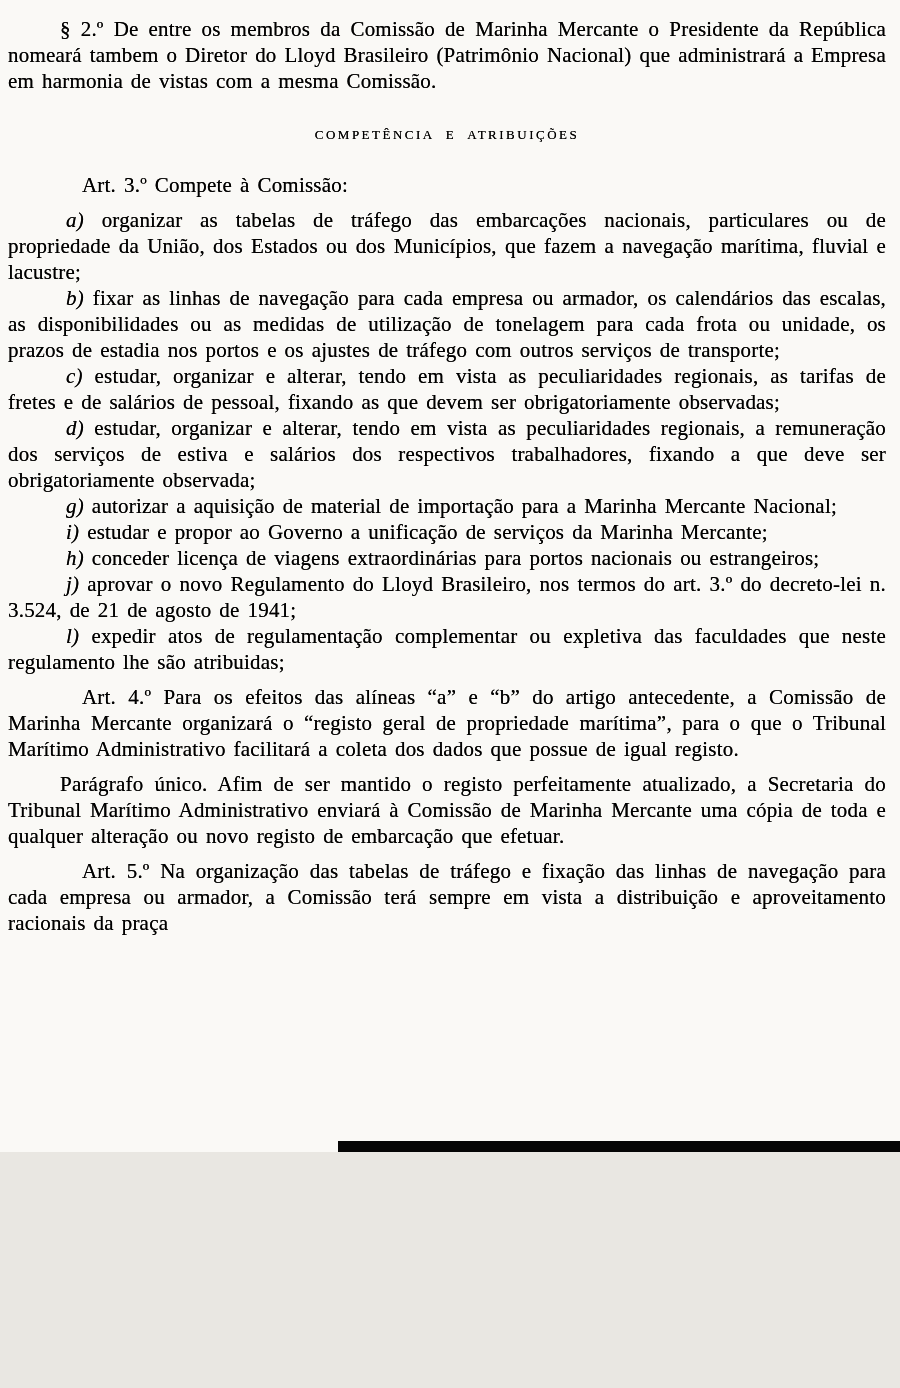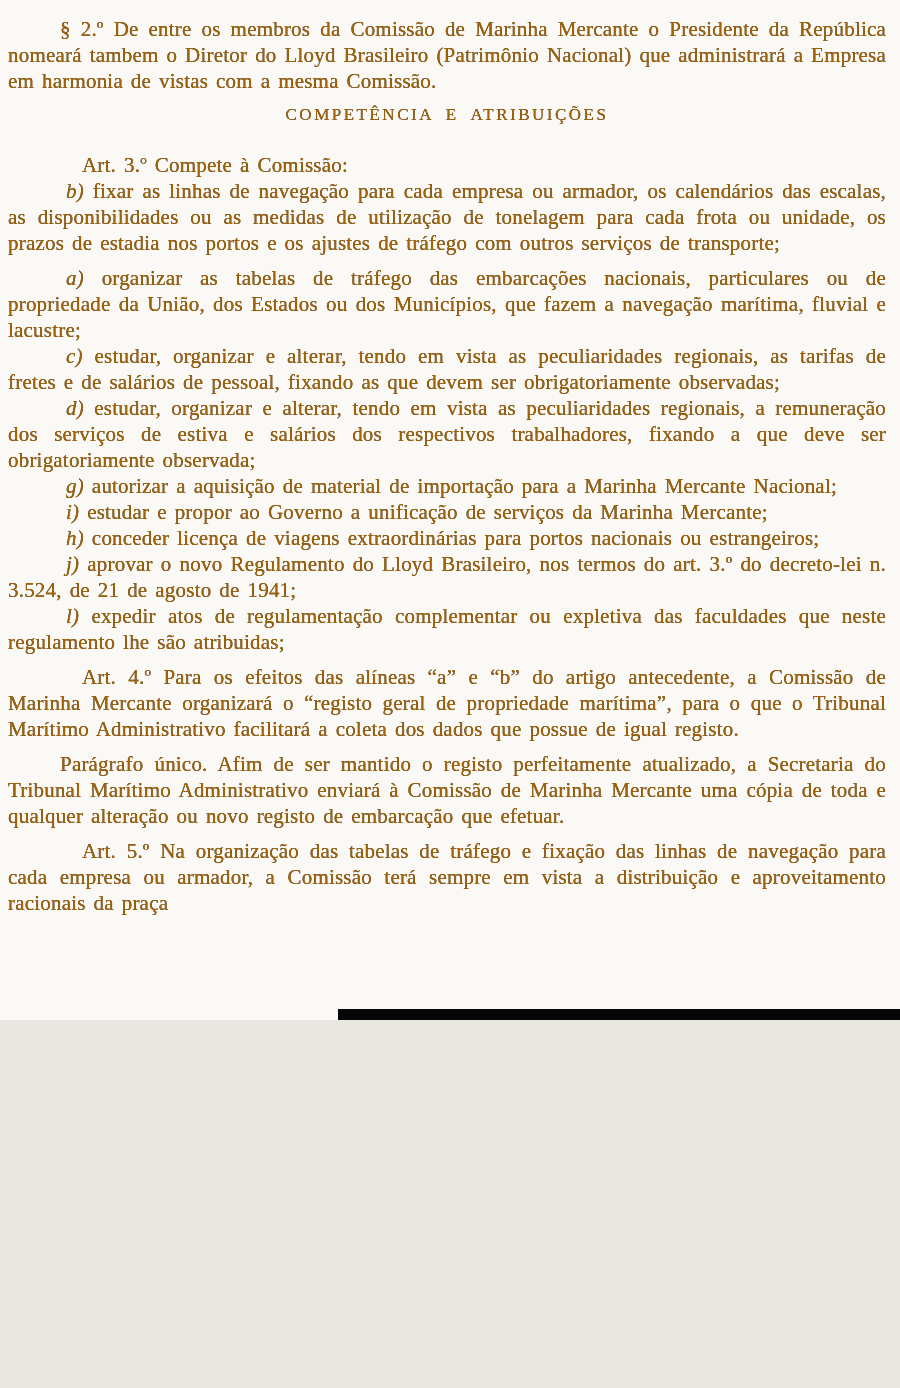--- a/index.html
+++ b/index.html
@@ -3,47 +3,47 @@
 <meta charset="utf-8">
 <style>
   html, body {
     margin: 0;
     padding: 0;
     background: #e9e7e2;
   }
   .page {
     position: relative;
     width: 900px;
-    height: 1020px;
+    height: 1152px;
     margin: 0 auto;
     background: #faf9f6;
-    color: #a16207;
+    color: #000000;
     font-family: "Liberation Serif", "DejaVu Serif", serif;
     font-size: 21px;
     line-height: 26px;
     overflow: hidden;
     box-sizing: border-box;
     padding: 16px 14px 0 8px;
     text-shadow: 0 0 0.5px rgba(20,18,14,0.85);
   }
   .para {
     margin: 0;
     text-align: justify;
     text-indent: 52px;
     word-spacing: 2.5px;
     letter-spacing: 0.2px;
   }
   .spaced { margin-top: 9px; }
   .art-para { text-indent: 74px; }
   .item-para { text-indent: 58px; }
   .heading {
-    margin: 8px 0 24px 0;
+    margin: 28px 0 24px 0;
     text-align: center;
     text-indent: 0;
-    font-size: 17px;
+    font-size: 13px;
     letter-spacing: 2.5px;
     word-spacing: 6px;
     font-weight: normal;
   }
   .italic { font-style: italic; }
   .scan-bar {
     position: absolute;
     left: 338px;
     right: 0;
     bottom: 0;
@@ -61,28 +61,28 @@
     <span>De entre os membros da Comissão de Marinha Mercante o Presidente da República nomeará tambem o Diretor do Lloyd Brasileiro (Patrimônio Nacional) que administrará a Empresa em harmonia de vistas com a mesma Comissão.</span>
   </p>
 
   <p class="para heading">COMPETÊNCIA E ATRIBUIÇÕES</p>
 
   <p class="para art-para">
     <span class="lead">Art. 3.º</span>
     <span>Compete à Comissão:</span>
   </p>
 
+  <p class="para item-para spaced">
+    <span class="lead italic">a)</span>
+    <span>organizar as tabelas de tráfego das embarcações nacionais, particulares ou de propriedade da União, dos Estados ou dos Municípios, que fazem a navegação marítima, fluvial e lacustre;</span>
+  </p>
+
   <p class="para item-para">
     <span class="lead italic">b)</span>
     <span>fixar as linhas de navegação para cada empresa ou armador, os calendários das escalas, as disponibilidades ou as medidas de utilização de tonelagem para cada frota ou unidade, os prazos de estadia nos portos e os ajustes de tráfego com outros serviços de transporte;</span>
-  </p>
-
-  <p class="para item-para spaced">
-    <span class="lead italic">a)</span>
-    <span>organizar as tabelas de tráfego das embarcações nacionais, particulares ou de propriedade da União, dos Estados ou dos Municípios, que fazem a navegação marítima, fluvial e lacustre;</span>
   </p>
 
   <p class="para item-para">
     <span class="lead italic">c)</span>
     <span>estudar, organizar e alterar, tendo em vista as peculiaridades regionais, as tarifas de fretes e de salários de pessoal, fixando as que devem ser obrigatoriamente observadas;</span>
   </p>
 
   <p class="para item-para">
     <span class="lead italic">d)</span>
     <span>estudar, organizar e alterar, tendo em vista as peculiaridades regionais, a remuneração dos serviços de estiva e salários dos respectivos trabalhadores, fixando a que deve ser obrigatoriamente observada;</span>

